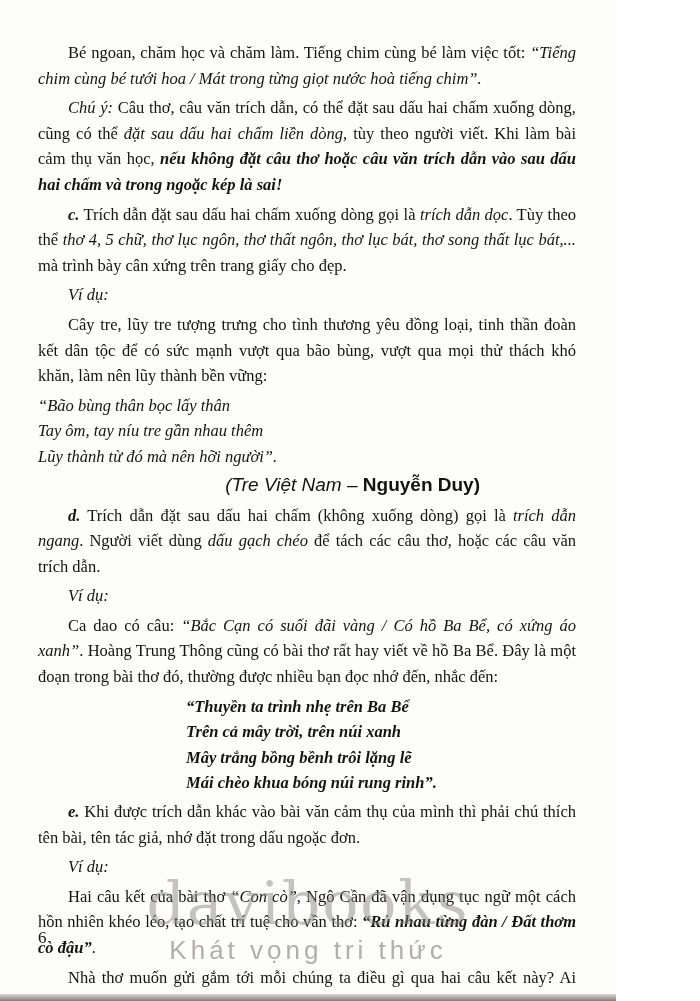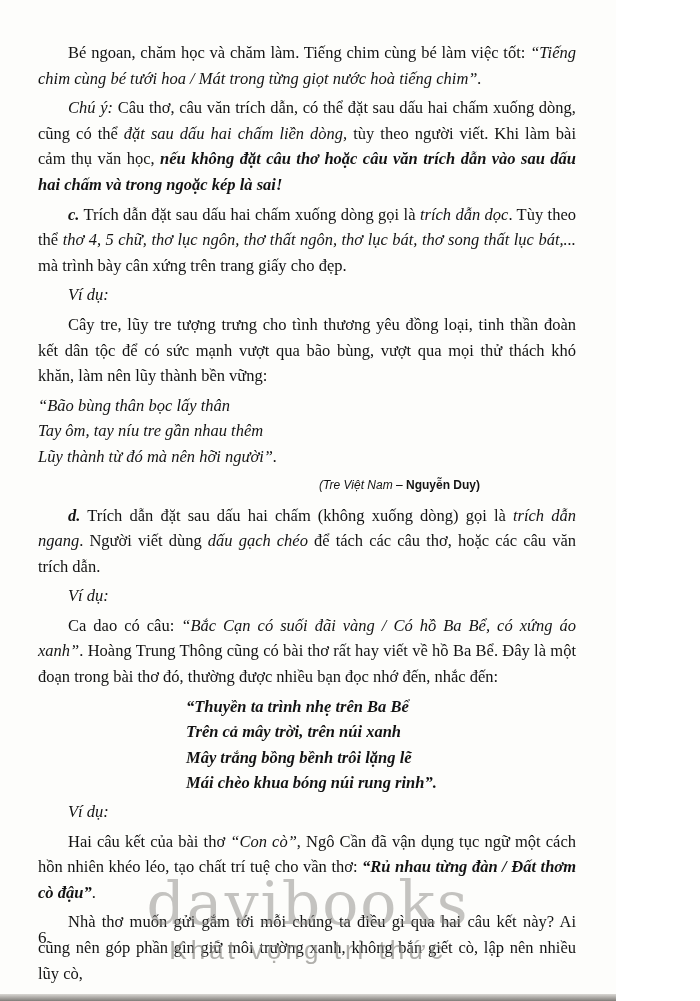--- a/index.html
+++ b/index.html
@@ -40,21 +40,21 @@
   .poem-left {
     margin-left: 148px;
     font-style: italic;
     font-weight: bold;
   }
   .poem-line { line-height: 25.6px; }
   .attribution {
     text-align: right;
     padding-right: 96px;
     font-family: "Liberation Sans", sans-serif;
-    font-size: 12px;
+    font-size: 19px;
     line-height: 24px;
     margin: 1px 0 6px;
   }
   .attr-title { font-style: italic; }
   .attr-author { font-weight: bold; }
   .page-number {
     position: absolute;
     left: 38px; top: 928px;
     font-size: 17px;
     z-index: 1;
@@ -118,20 +118,21 @@
 
     <p class="para"><span>Ca dao có câu: </span><span class="it">“Bắc Cạn có suối đãi vàng / Có hồ Ba Bể, có xứng áo xanh”</span><span>. Hoàng Trung Thông cũng có bài thơ rất hay viết về hồ Ba Bể. Đây là một đoạn trong bài thơ đó, thường được nhiều bạn đọc nhớ đến, nhắc đến:</span></p>
 
     <div class="poem poem-left">
       <div class="poem-line">“Thuyền ta trình nhẹ trên Ba Bể</div>
       <div class="poem-line">Trên cả mây trời, trên núi xanh</div>
       <div class="poem-line">Mây trắng bồng bềnh trôi lặng lẽ</div>
       <div class="poem-line">Mái chèo khua bóng núi rung rinh”.</div>
     </div>
 
+    <p class="para"><span class="bi">e.</span><span> Khi được trích dẫn khác vào bài văn cảm thụ của mình thì phải chú thích tên bài, tên tác giả, nhớ đặt trong dấu ngoặc đơn.</span></p>
 
     <p class="para it"><span>Ví dụ:</span></p>
 
     <p class="para"><span>Hai câu kết của bài thơ </span><span class="it">“Con cò”</span><span>, Ngô Cần đã vận dụng tục ngữ một cách hồn nhiên khéo léo, tạo chất trí tuệ cho vần thơ: </span><span class="bi">“Rủ nhau từng đàn / Đất thơm cò đậu”</span><span>.</span></p>
 
     <p class="para"><span>Nhà thơ muốn gửi gắm tới mỗi chúng ta điều gì qua hai câu kết này? Ai cũng nên góp phần gìn giữ môi trường xanh, không bắn giết cò, lập nên nhiều lũy cò,</span></p>
 
   </main>
 
   <div class="page-number">6</div>

